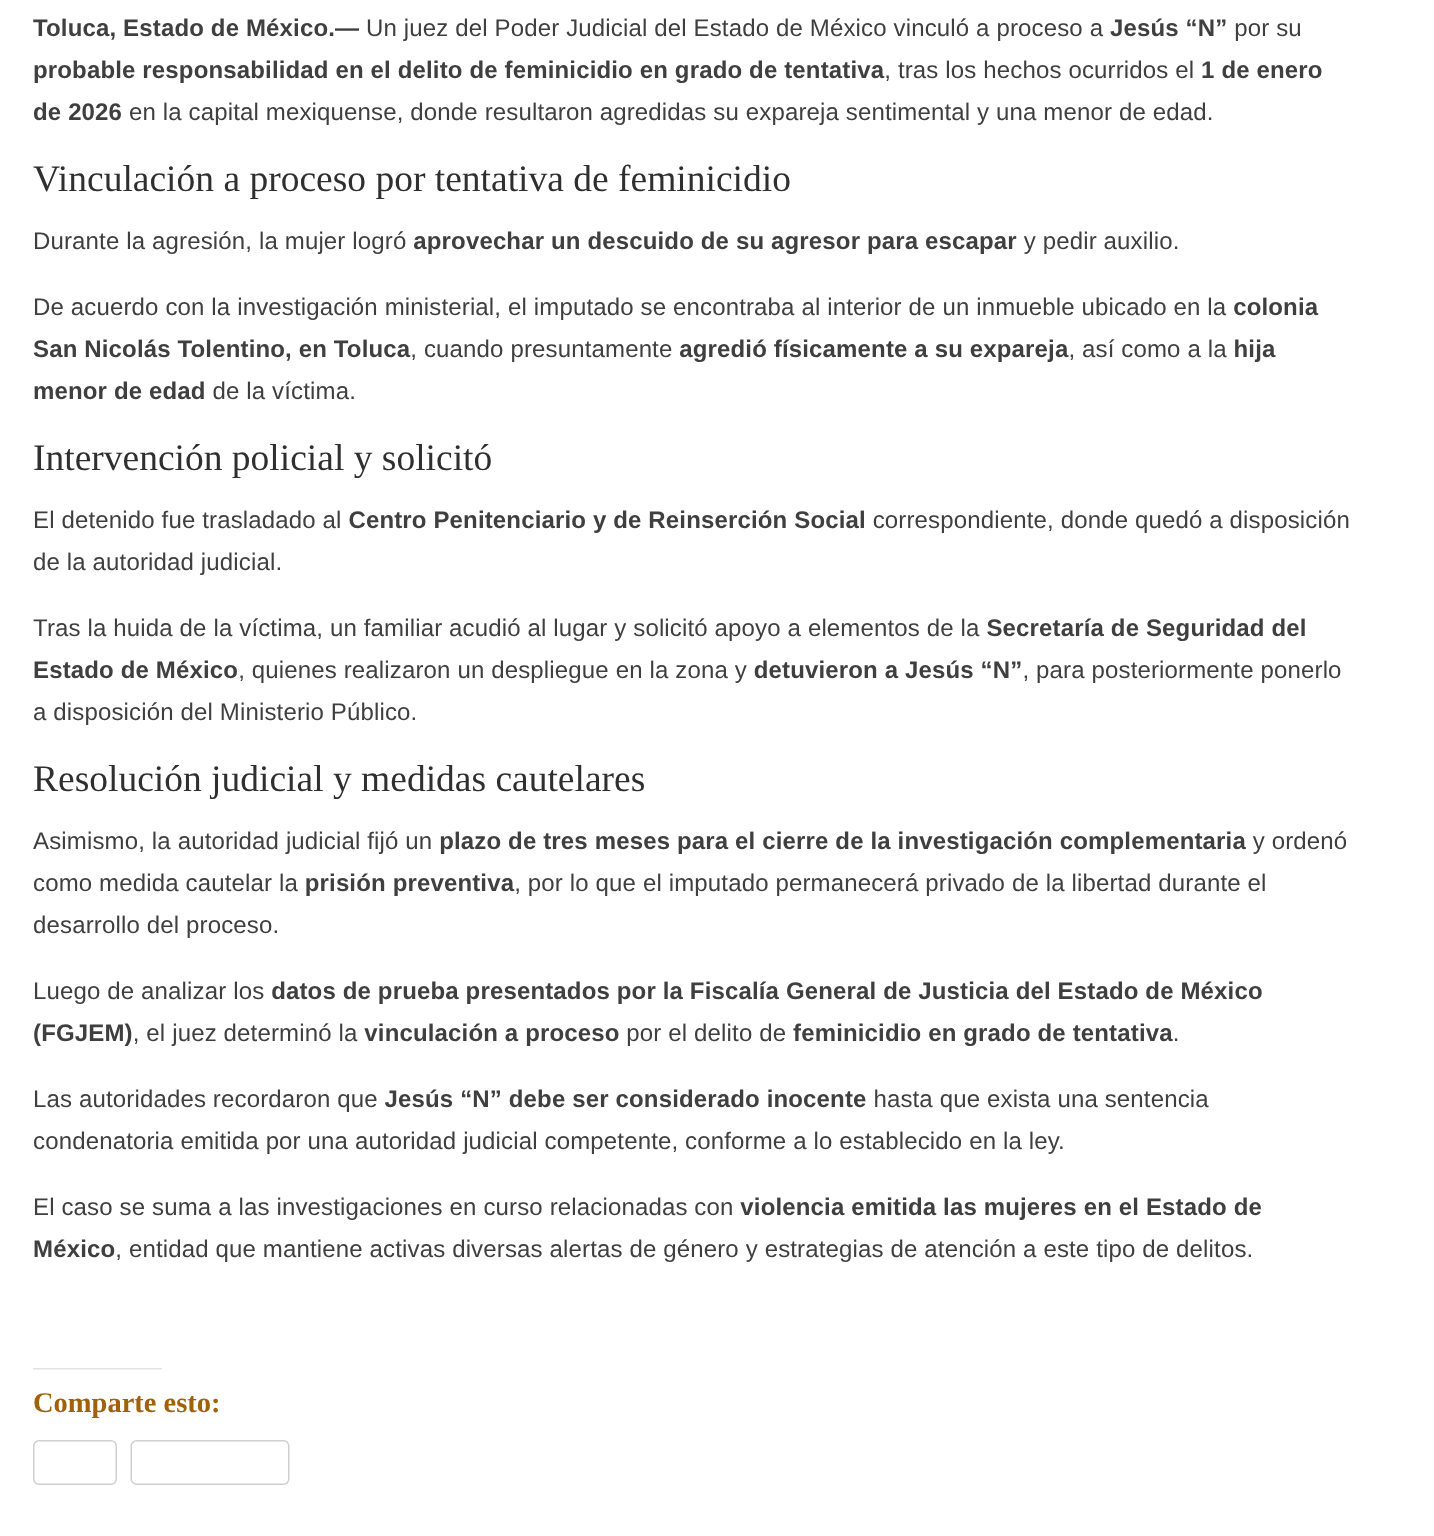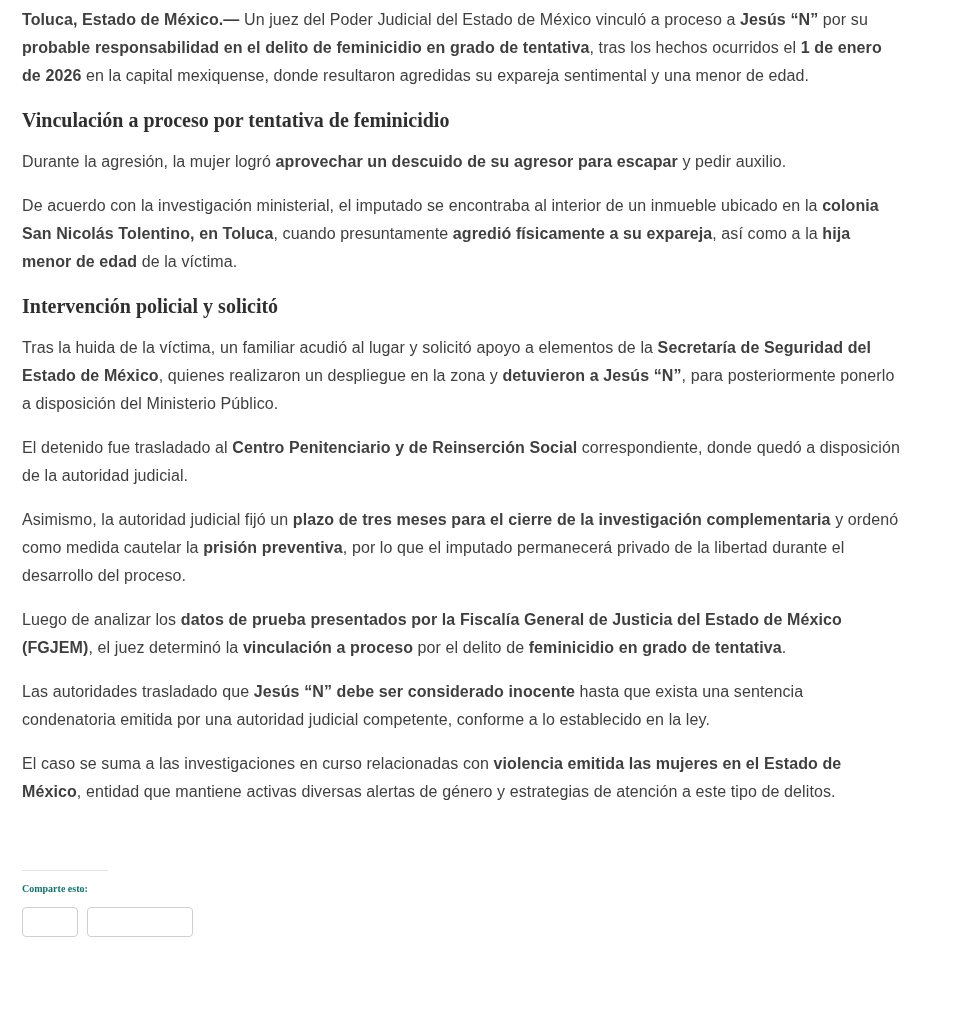--- a/index.html
+++ b/index.html
@@ -39,38 +39,38 @@
   .article p {
     margin: 0 0 16px 0;
     font-size: 16px;
     line-height: 28px;
     color: var(--text);
     letter-spacing: 0.1px;
   }
   .article p strong { font-weight: 700; color: var(--text); }
   .article h2 {
     font-family: "Liberation Serif", "DejaVu Serif", serif;
-    font-weight: 700;
-    font-size: 20px;
+    font-weight: 400;
+    font-size: 25px;
     line-height: 28px;
     color: var(--heading);
     margin: 4px 0 14px 0;
   }
   .share { margin-top: 64px; }
   .share-divider {
     border: 0;
     border-top: 1px solid var(--divider);
     width: 86px;
     margin: 0 0 12px 0;
   }
   .share-label {
     font-family: "Liberation Serif", "DejaVu Serif", serif;
     font-weight: 700;
-    font-size: 10px;
-    color: #0f766e;
+    font-size: 19px;
+    color: #a16207;
     margin: 0 0 13px 0;
   }
   .share-buttons { display: flex; gap: 9px; }
   .share-btn {
     height: 30px;
     background: #ffffff;
     border: 1px solid var(--btn-border);
     border-radius: 4px;
     padding: 0;
     cursor: pointer;
@@ -82,25 +82,26 @@
 <body>
 
 <div class="page">
   <article class="article">
     <div id="article-body">
         <p><strong>Toluca, Estado de México.— </strong><span>Un juez del Poder Judicial del Estado de México vinculó a proceso a </span><strong>Jesús “N”</strong><span> por su </span><strong>probable responsabilidad en el delito de feminicidio en grado de tentativa</strong><span>, tras los hechos ocurridos el </span><strong>1 de enero de 2026</strong><span> en la capital mexiquense, donde resultaron agredidas su expareja sentimental y una menor de edad.</span></p>
         <h2>Vinculación a proceso por tentativa de feminicidio</h2>
         <p><span>Durante la agresión, la mujer logró </span><strong>aprovechar un descuido de su agresor para escapar</strong><span> y pedir auxilio.</span></p>
         <p><span>De acuerdo con la investigación ministerial, el imputado se encontraba al interior de un inmueble ubicado en la </span><strong>colonia San Nicolás Tolentino, en Toluca</strong><span>, cuando presuntamente </span><strong>agredió físicamente a su expareja</strong><span>, así como a la </span><strong>hija menor de edad</strong><span> de la víctima.</span></p>
         <h2>Intervención policial y solicitó</h2>
+        <p><span>El detenido fue trasladado al </span><strong>Centro Penitenciario y de Reinserción Social</strong><span> correspondiente, donde quedó a disposición de la autoridad judicial.</span></p>
         <p><span>Tras la huida de la víctima, un familiar acudió al lugar y solicitó apoyo a elementos de la </span><strong>Secretaría de Seguridad del Estado de México</strong><span>, quienes realizaron un despliegue en la zona y </span><strong>detuvieron a Jesús “N”</strong><span>, para posteriormente ponerlo a disposición del Ministerio Público.</span></p>
-        <p><span>El detenido fue trasladado al </span><strong>Centro Penitenciario y de Reinserción Social</strong><span> correspondiente, donde quedó a disposición de la autoridad judicial.</span></p>
+        <h2>Resolución judicial y medidas cautelares</h2>
         <p><span>Asimismo, la autoridad judicial fijó un </span><strong>plazo de tres meses para el cierre de la investigación complementaria</strong><span> y ordenó como medida cautelar la </span><strong>prisión preventiva</strong><span>, por lo que el imputado permanecerá privado de la libertad durante el desarrollo del proceso.</span></p>
         <p><span>Luego de analizar los </span><strong>datos de prueba presentados por la Fiscalía General de Justicia del Estado de México (FGJEM)</strong><span>, el juez determinó la </span><strong>vinculación a proceso</strong><span> por el delito de </span><strong>feminicidio en grado de tentativa</strong><span>.</span></p>
-        <p><span>Las autoridades trasladado que </span><strong>Jesús “N” debe ser considerado inocente</strong><span> hasta que exista una sentencia condenatoria emitida por una autoridad judicial competente, conforme a lo establecido en la ley.</span></p>
+        <p><span>Las autoridades recordaron que </span><strong>Jesús “N” debe ser considerado inocente</strong><span> hasta que exista una sentencia condenatoria emitida por una autoridad judicial competente, conforme a lo establecido en la ley.</span></p>
         <p><span>El caso se suma a las investigaciones en curso relacionadas con </span><strong>violencia emitida las mujeres en el Estado de México</strong><span>, entidad que mantiene activas diversas alertas de género y estrategias de atención a este tipo de delitos.</span></p>
       </div>
 
     <div class="share">
       <hr class="share-divider">
       <div class="share-label">Comparte esto:</div>
       <div class="share-buttons">
         <button class="share-btn share-btn-1" type="button"></button>
         <button class="share-btn share-btn-2" type="button"></button>
       </div>

